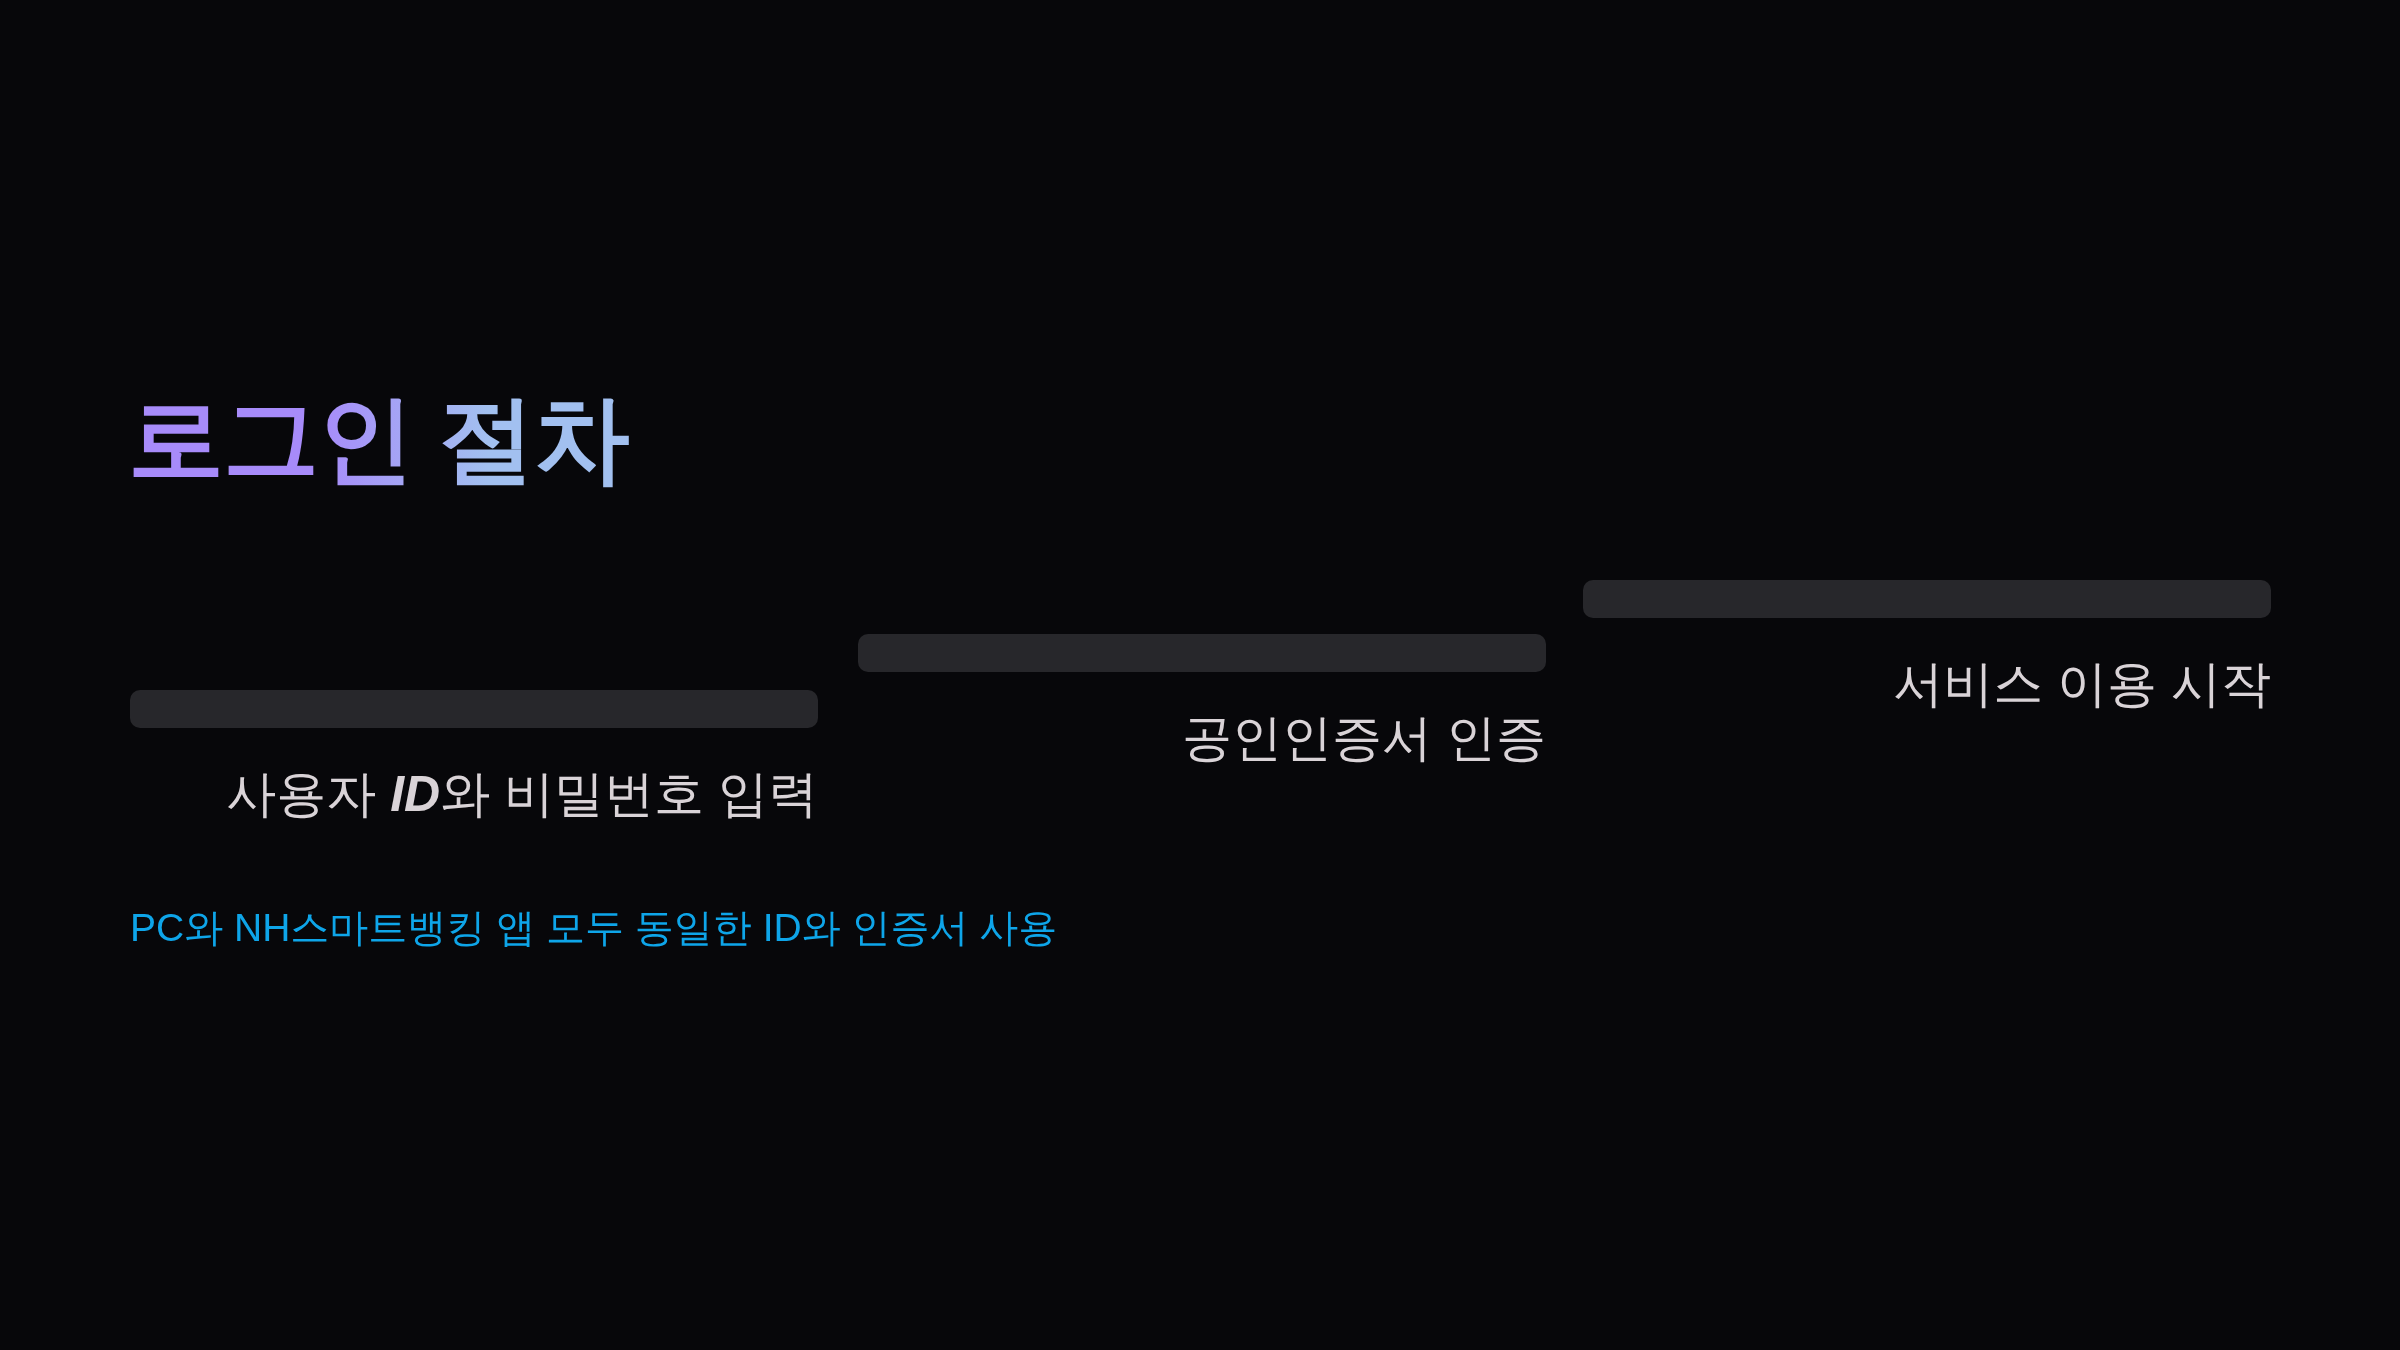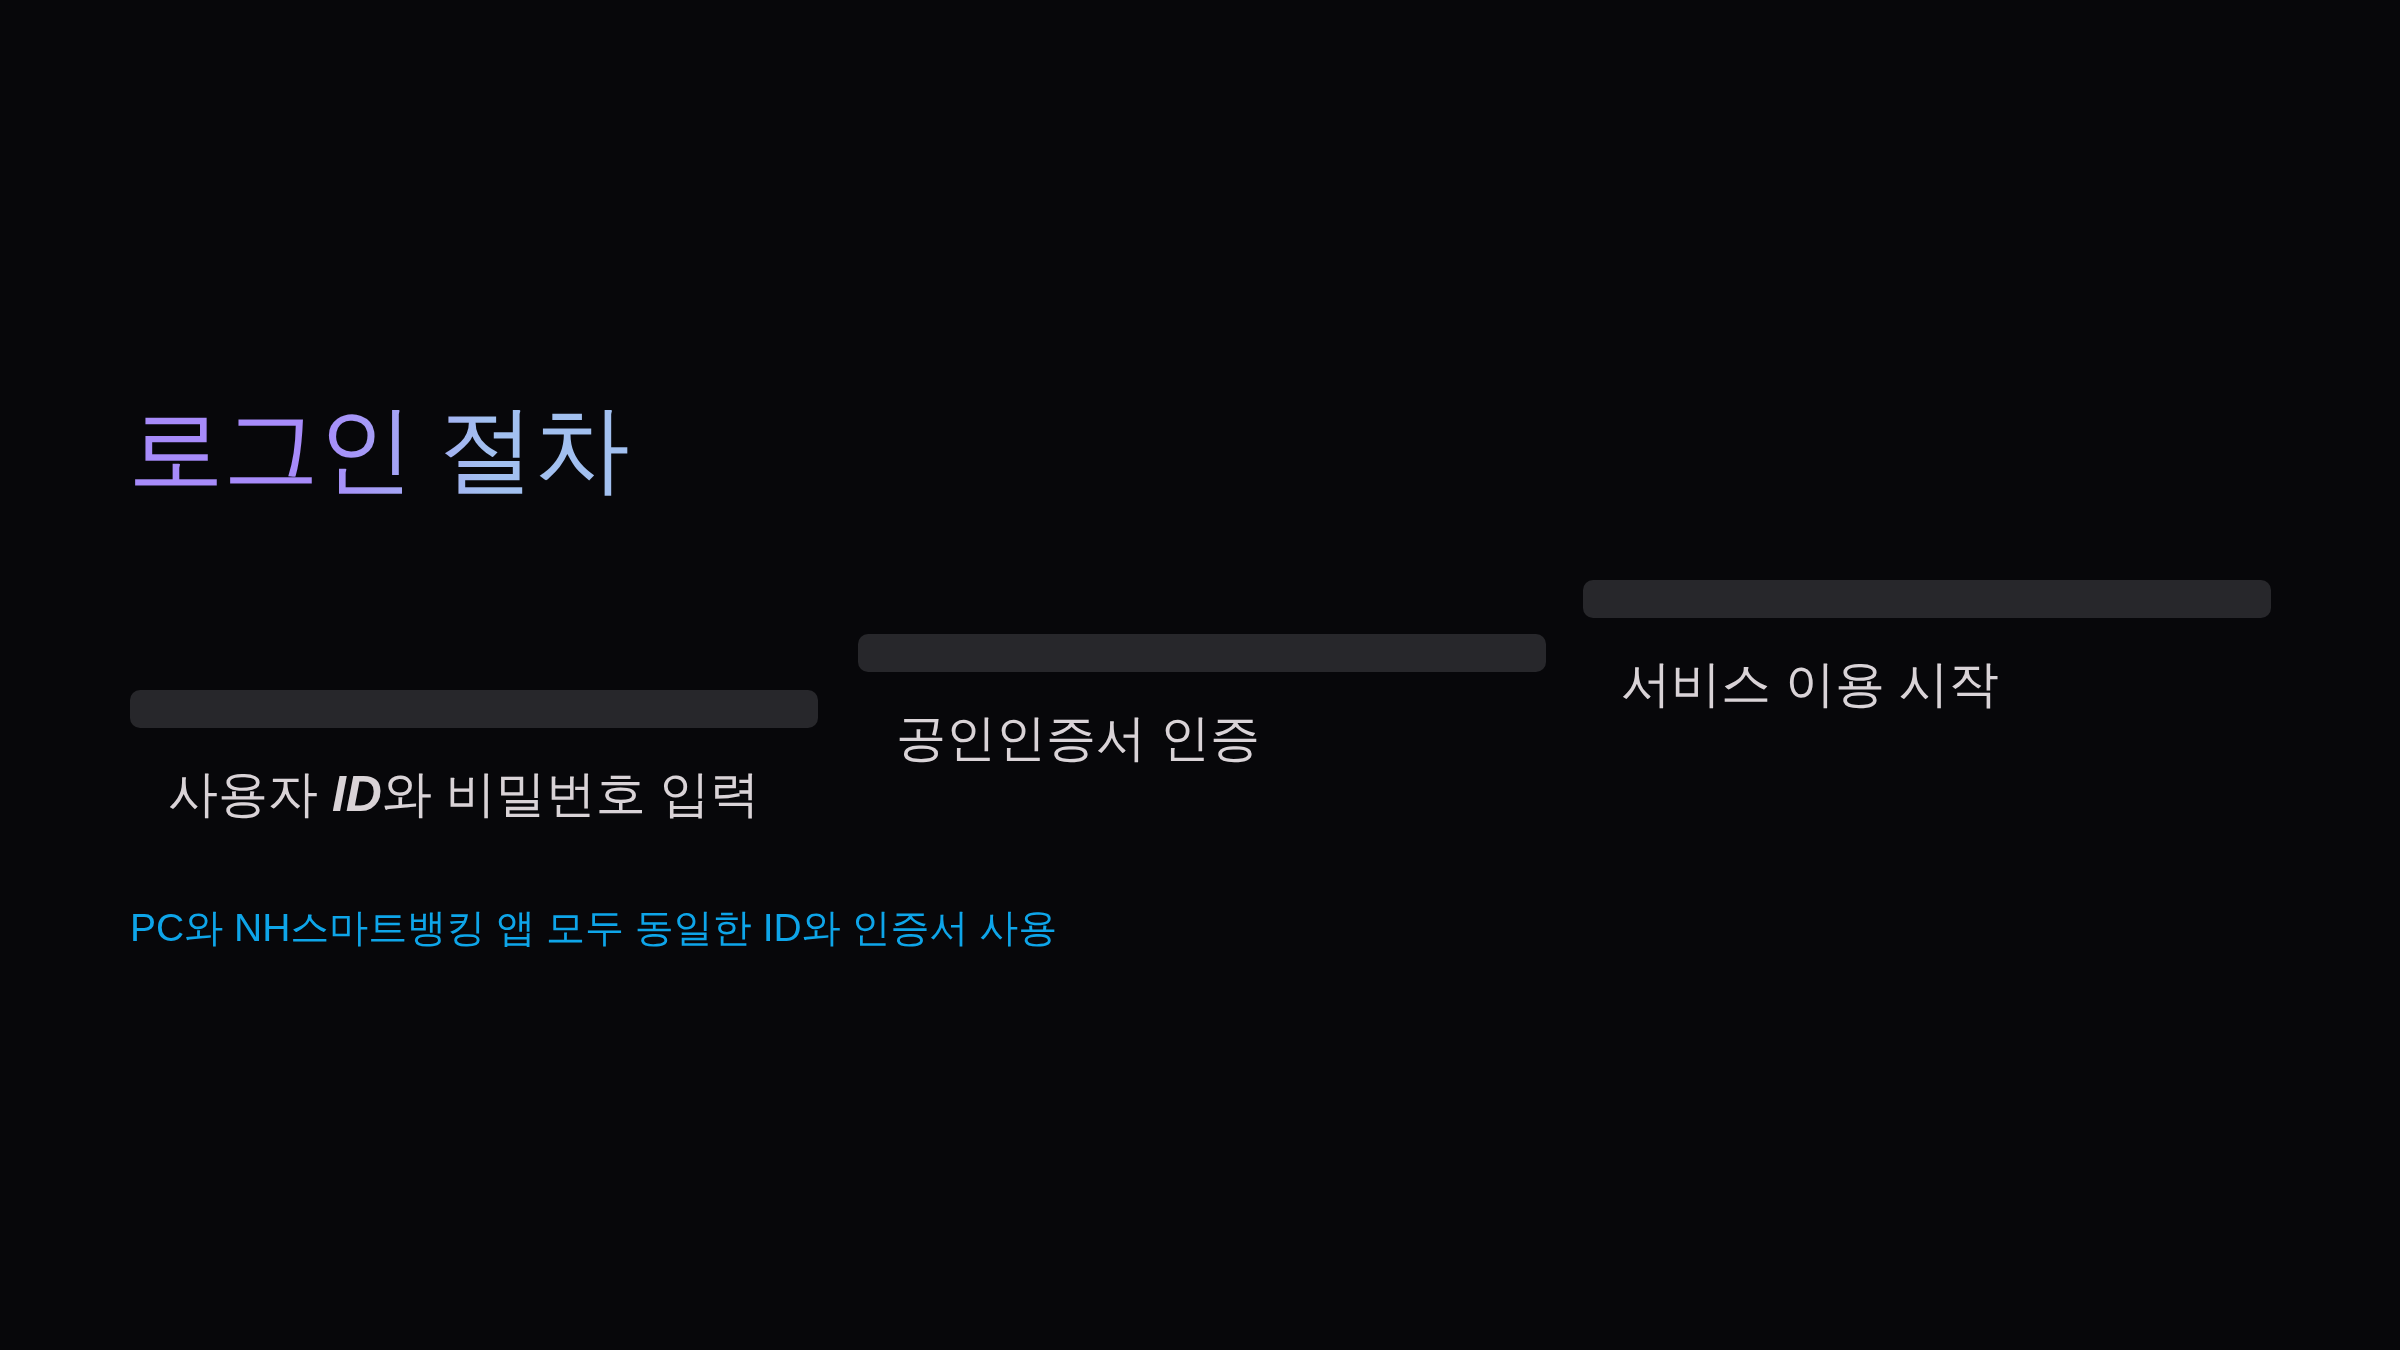--- a/index.html
+++ b/index.html
@@ -18,23 +18,23 @@
 
   .slide {
     position: absolute;
     inset: 0;
   }
 
   
   .slide-title {
     position: absolute;
     left: 128px;
-    top: 396px;
+    top: 386px;
     font-size: 96px;
-    font-weight: 400;
+    font-weight: 700;
     line-height: 1.1;
     letter-spacing: -1px;
     display: inline-block;
     white-space: nowrap;
     background: linear-gradient(90deg, #a78bfa 0%, #a78bfa 38%, #a2c0f0 72%, #a2c0f0 100%);
     -webkit-background-clip: text;
     background-clip: text;
     -webkit-text-fill-color: transparent;
     color: transparent;
   }
@@ -55,20 +55,21 @@
     background: #27272b;
   }
 
   .step-label {
     margin: 39px 0 0 38px;
     font-size: 50px;
     line-height: 1.1;
     font-weight: 400;
     color: #d9d3d7;
     white-space: nowrap;
+    text-align: right;
   }
 
   .step-label b { font-weight: 700; font-style: italic; }
 
   
   .footnote {
     position: absolute;
     left: 130px;
     top: 906px;
     font-size: 39px;

